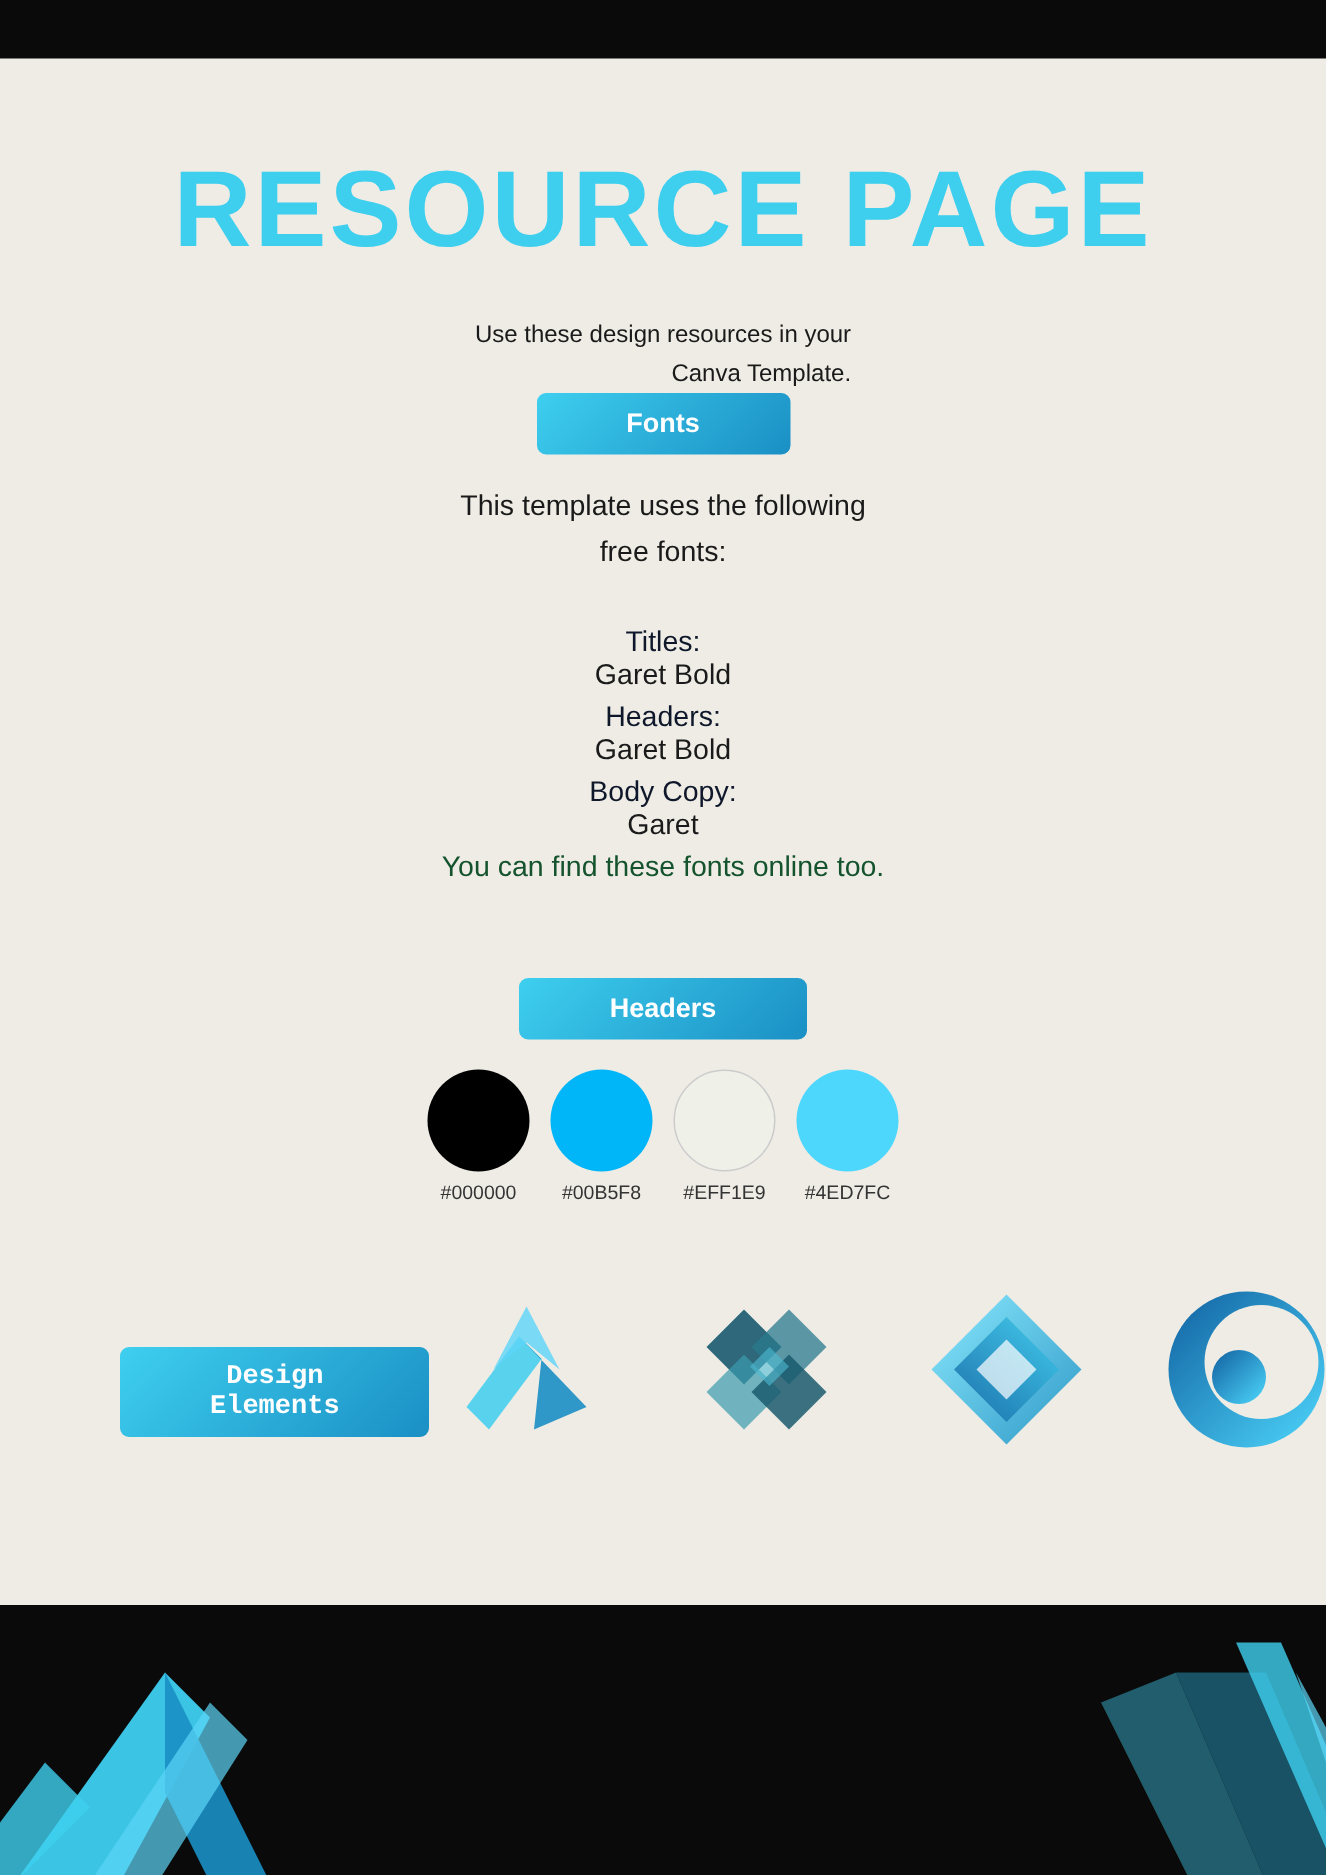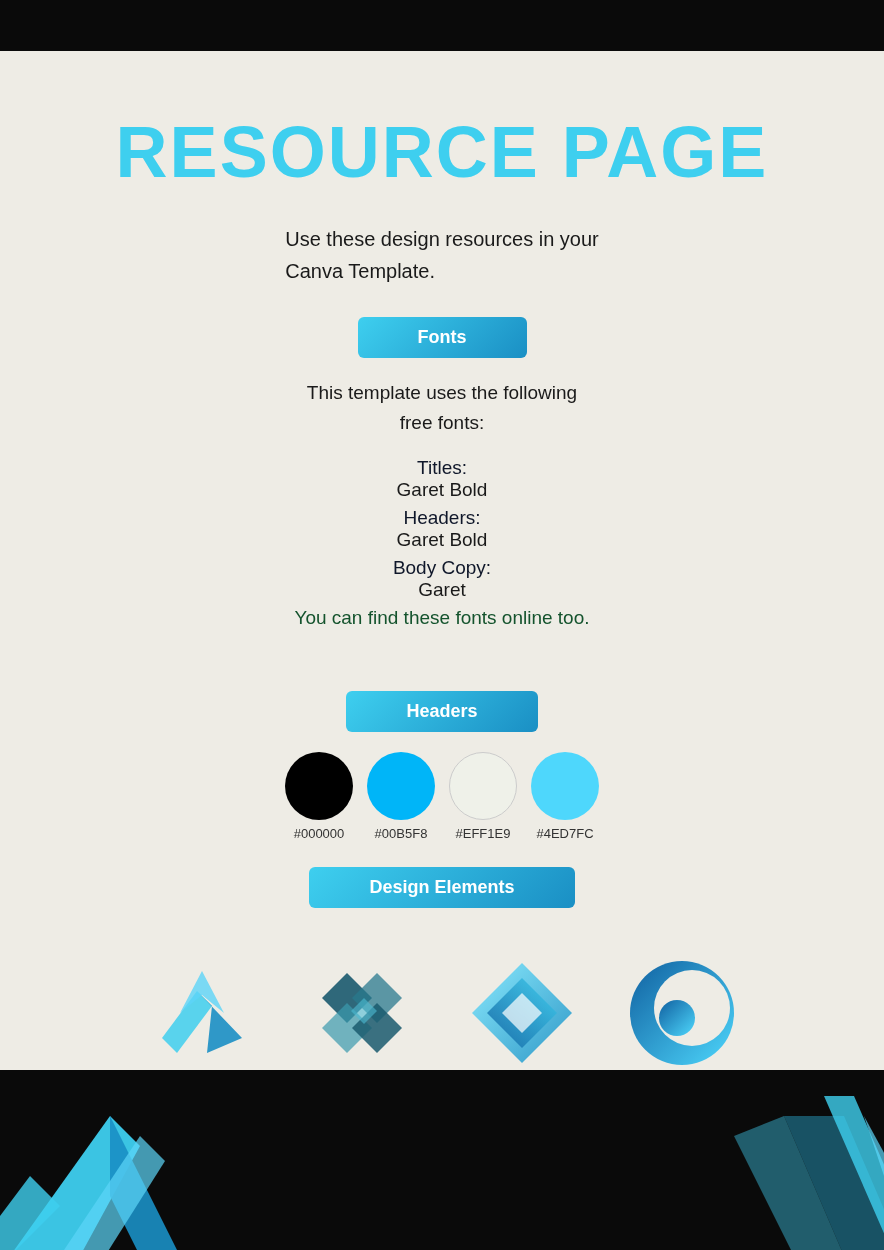--- a/index.html
+++ b/index.html
@@ -18,21 +18,21 @@
       width: 100%;
       height: 55px;
       background: #0a0a0a;
       position: absolute;
       top: 0; left: 0;
     }
 
     
     .main-content {
       position: absolute;
-      top: 51px;
+      top: 39px;
       left: 0;
       width: 100%;
       bottom: 160px;
       display: flex;
       flex-direction: column;
       align-items: center;
       padding: 60px 80px 30px;
       background: #eeece5;
     }
 
@@ -41,25 +41,24 @@
       font-weight: 900;
       color: #3ecfef;
       text-transform: uppercase;
       letter-spacing: 2px;
       margin-bottom: 30px;
       text-align: center;
       font-family: 'Arial Black', Arial, sans-serif;
     }
 
     .subtitle {
-      font-size: 20px;
+      font-size: 16px;
       color: #1a1a1a;
-      text-align: left;
+      text-align: right;
       line-height: 1.6;
-      margin-bottom: 30px;
     }
 
     
     .section-badge {
       display: inline-block;
       background: linear-gradient(135deg, #3ecfef 0%, #1a8fc4 100%);
       color: #fff;
       font-weight: 700;
       font-size: 18px;
       padding: 10px 60px;
@@ -76,21 +75,21 @@
       flex-direction: column;
       align-items: center;
       justify-content: space-between;
     }
 
     .fonts-description {
       font-size: 19px;
       color: #1a1a1a;
       text-align: center;
       line-height: 1.6;
-      margin-bottom: 18px;
+      margin-bottom: 34px;
     }
 
     .font-entry-label {
       font-size: 19px;
       font-weight: 400;
       color: #0f172a;
       text-align: center;
     }
 
     .font-entry-value {
@@ -143,23 +142,24 @@
 
     .swatch-label {
       font-size: 13px;
       color: #333;
       font-family: Liberation Sans, sans-serif;
     }
 
     
     .design-elements-section {
       display: flex;
-      flex-direction: column;
-      align-items: center;
-      width: 100%;
+      flex-direction: row;
+      align-items: flex-end;
+      width: 100%;
+      font-family: Liberation Mono, monospace;
     }
 
     .design-icons-row {
       display: flex;
       gap: 30px;
       align-items: center;
       justify-content: center;
       margin-top: 20px;
     }
 

